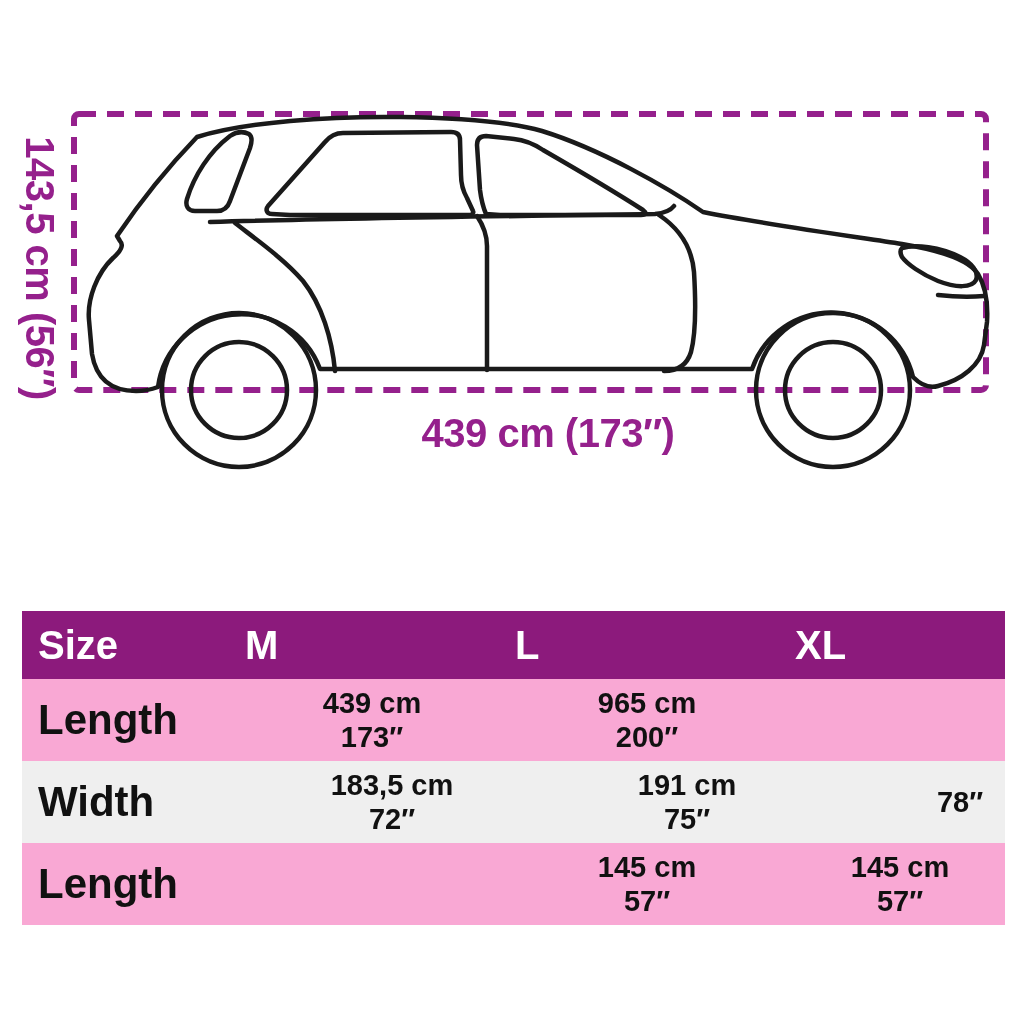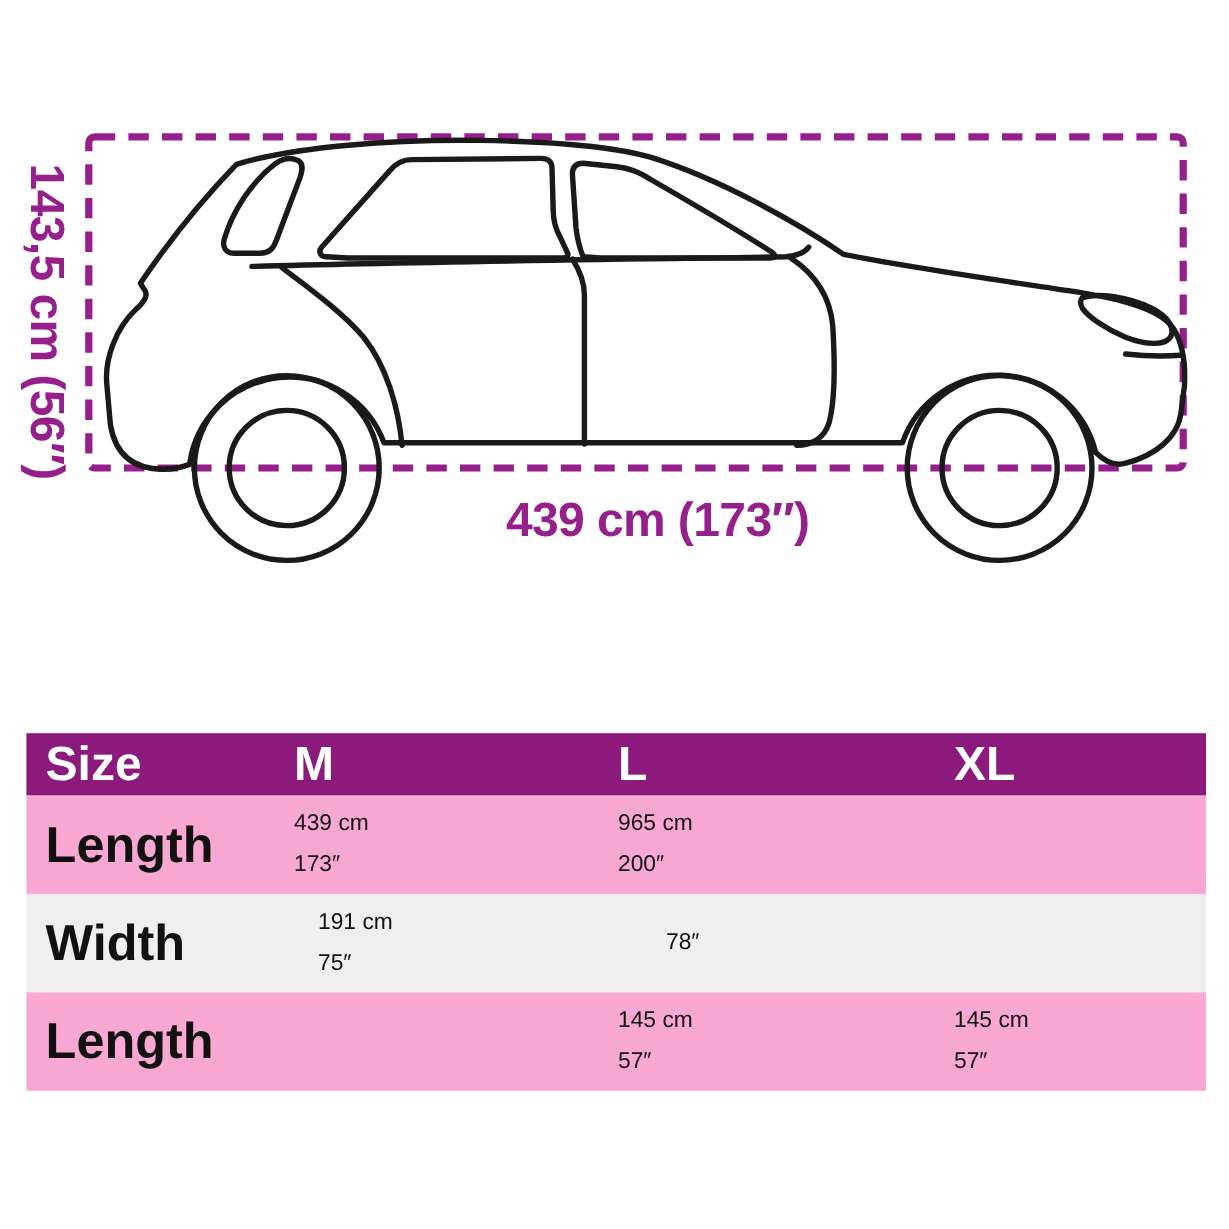--- a/index.html
+++ b/index.html
@@ -30,21 +30,21 @@
     letter-spacing:-0.5px;
   }
   
   .size-table{
     position:absolute;left:22px;top:611px;width:983px;
   }
   .t-head{
     display:grid;
     grid-template-columns:207px 270px 280px 226px;
     align-items:center;
-    height:52px;
+    height:68px;
     background:var(--header-bg);
     color:#ffffff;
   }
   .t-head .th{
     font-size:40px;font-weight:700;
     padding-left:16px;
     line-height:1;
   }
   .t-row{
     display:grid;
@@ -55,22 +55,23 @@
     color:#111111;
   }
   .t-row.striped{background:var(--stripe);gap:20px;}
   .t-row .t-label{
     font-size:42px;font-weight:700;
     padding-left:16px;
     line-height:1;
   }
   .t-cell{
     padding-left:16px;
-    font-size:19px;font-weight:400;
+    font-size:29px;font-weight:700;
     line-height:34px;
+    text-align:center;
   }
 </style>
 </head>
 <body>
 
 <div class="figure">
   <svg viewBox="0 0 1024 610" width="1024" height="610">
 
     <rect x="74" y="114" width="912" height="276" rx="5" fill="none" stroke="var(--accent)" stroke-width="6" stroke-dasharray="17 11"></rect>
 
@@ -180,20 +181,24 @@
     </div>
     <div class="t-cell">
       <div>965 cm</div>
       <div>200″</div>
     </div>
   </div>
 
   <div class="t-row striped">
     <div class="t-label">Width</div>
     <div class="t-cell">
+      <div>183,5 cm</div>
+      <div>72″</div>
+    </div>
+    <div class="t-cell">
       <div>191 cm</div>
       <div>75″</div>
     </div>
     <div class="t-cell">
       <div>78″</div>
     </div>
   </div>
 
   <div class="t-row">
     <div class="t-label">Length</div>

